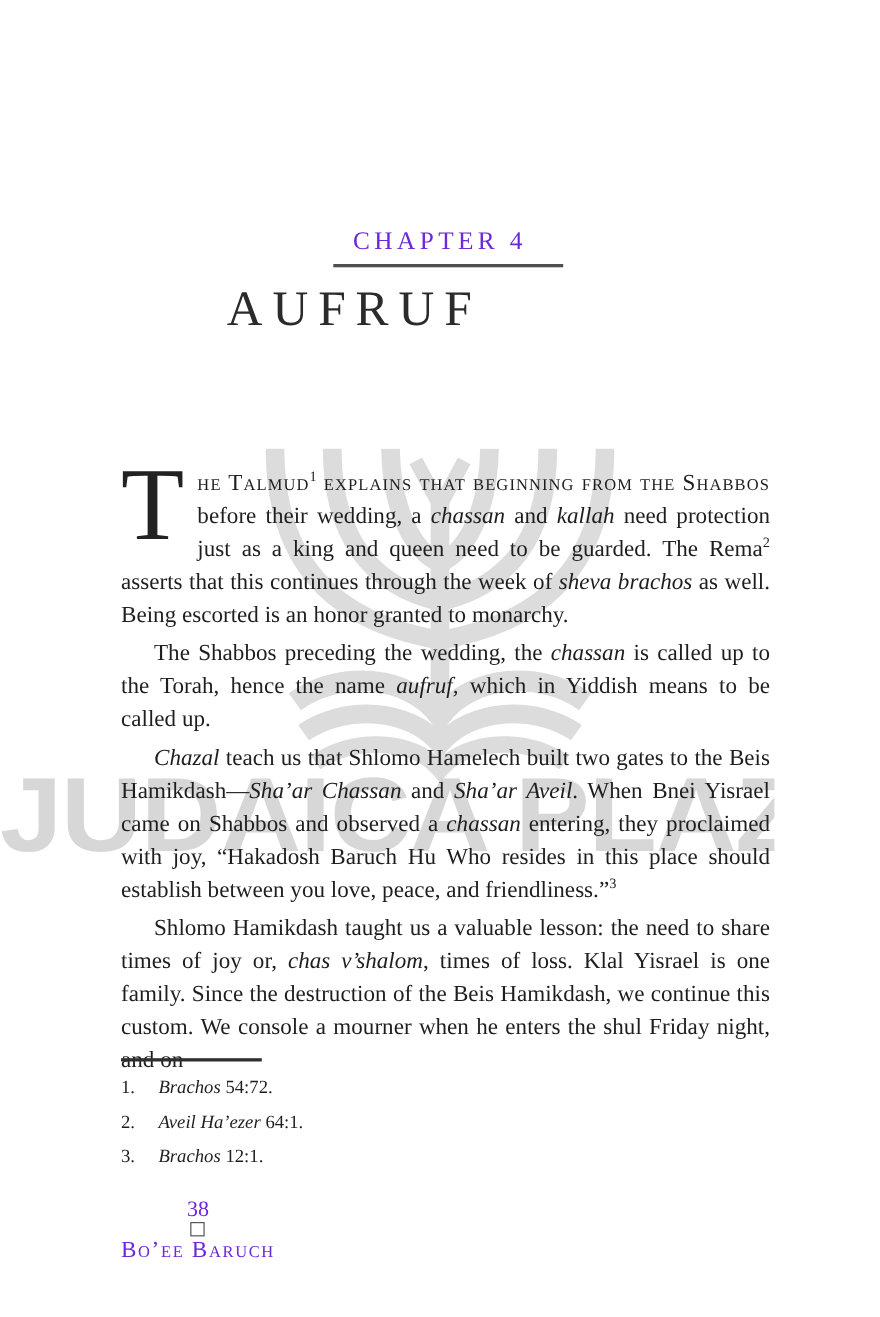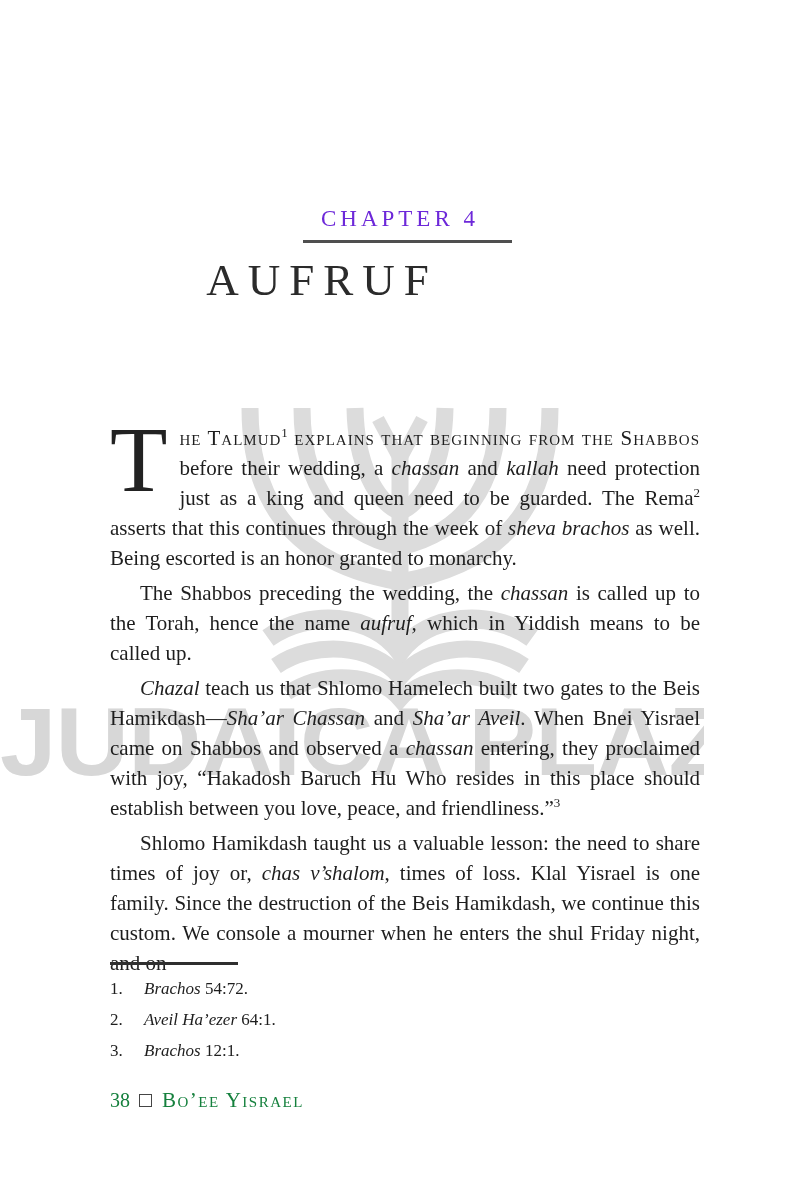--- a/index.html
+++ b/index.html
@@ -41,22 +41,22 @@
   .seg-i{font-style:italic;}
   .seg-sc{font-variant:small-caps;letter-spacing:1px;}
   .seg-sup{vertical-align:super;font-size:13px;line-height:0;}
   
   .footnotes{position:absolute;left:110px;top:962px;width:590px;font-size:17px;}
   .fn-rule{width:128px;height:2.5px;background:#2f2f2f;margin-bottom:15px;}
   .fn-item{display:flex;margin-bottom:14px;line-height:17px;}
   .fn-num{width:34px;flex:0 0 34px;}
   
   .page-footer{
-    position:absolute;left:110px;top:1088px;font-size:20px;color:#15803d;
-    display:flex;align-items:center;
+    position:absolute;left:110px;top:1088px;font-size:20px;color:#6d28d9;
+    display:flex;align-items:center;flex-direction:column;
   }
   .footer-square{
     display:inline-block;width:11px;height:11px;border:1.5px solid #454545;
     margin:0 10px 0 9px;background:transparent;
   }
   .book-title{font-variant:small-caps;letter-spacing:1.5px;font-size:21px;}
 </style>
 </head>
 <body>
 
@@ -107,17 +107,17 @@
       </div>
       <div class="fn-item">
         <span class="fn-num">3.</span>
         <span><span class="seg-i">Brachos</span><span class="seg-n"> 12:1.</span></span>
       </div>
     </div>
 
     <div class="page-footer">
       <span>38</span>
       <span class="footer-square"></span>
-      <span class="book-title">Bo’ee Yisrael</span>
+      <span class="book-title">Bo’ee Baruch</span>
     </div>
 
   </div>
 </div>
 
 </body></html>

